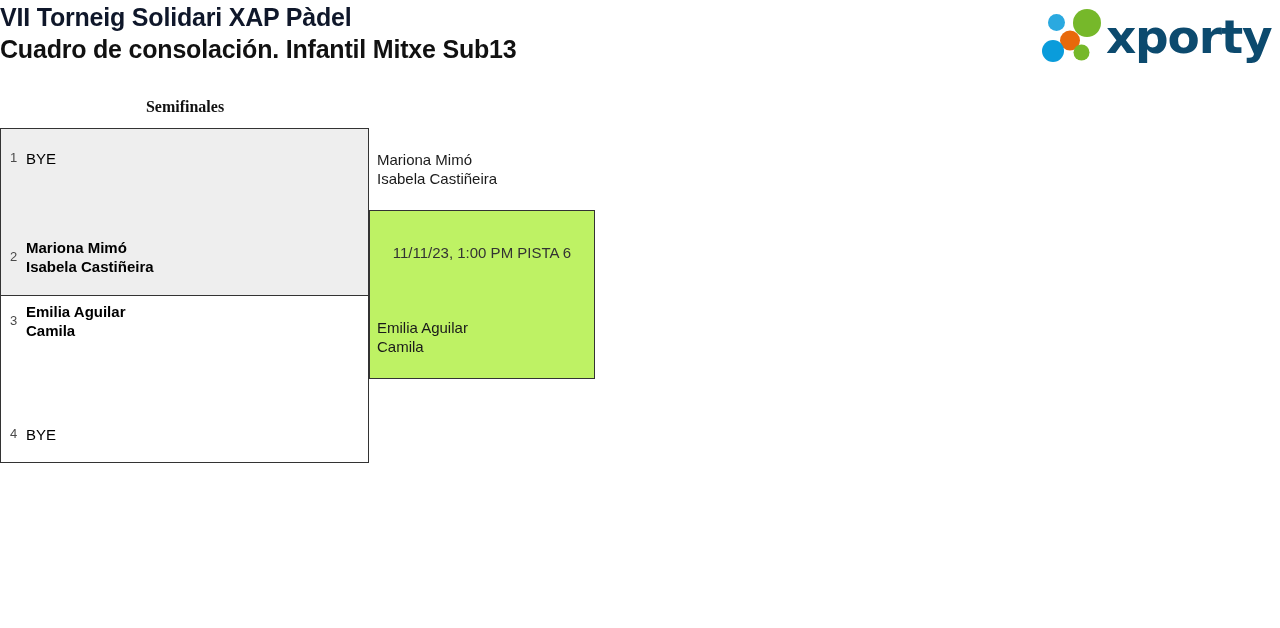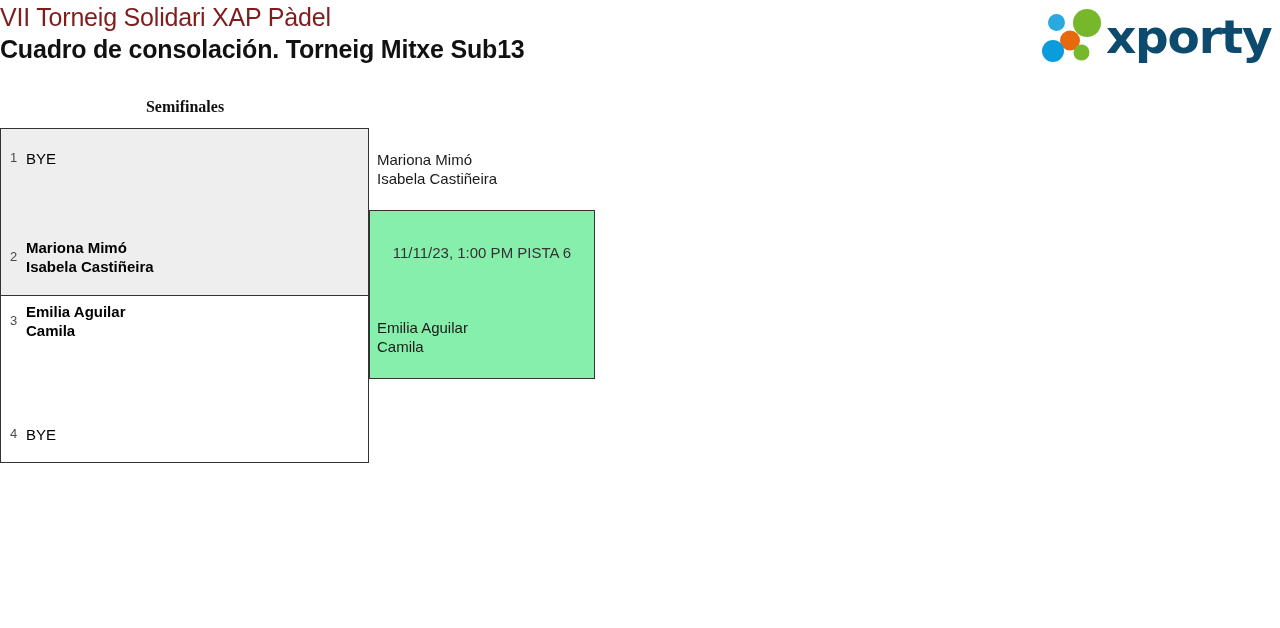--- a/index.html
+++ b/index.html
@@ -22,24 +22,24 @@
     left: 0;
     top: 0;
     width: 1280px;
     height: 80px;
   }
   #tournament-title {
     position: absolute;
     left: 0px;
     top: 2px;
     font-size: 25px;
-    font-weight: 400;
+    font-weight: 700;
     line-height: 30px;
     letter-spacing: -0.2px;
-    color: #7f1d1d;
+    color: #0f172a;
     white-space: nowrap;
   }
   #tournament-subtitle {
     position: absolute;
     left: 0px;
     top: 34px;
     font-size: 25px;
     font-weight: 600;
     line-height: 30px;
     letter-spacing: -0.2px;
@@ -159,21 +159,21 @@
 
   
   #final-block {
     position: absolute;
     left: 369px;
     top: 210px;
     width: 226px;
     height: 169px;
     border: 1px solid #333333;
     box-sizing: border-box;
-    background: #86efac;
+    background: #bef264;
   }
   #final-meta {
     position: absolute;
     left: 0;
     top: 32px;
     width: 100%;
     text-align: center;
     font-size: 15px;
     line-height: 19px;
     color: #333333;
@@ -196,21 +196,21 @@
     color: #1a1a1a;
     white-space: nowrap;
   }
   #final-top-names .nm, #final-bottom-names .nm { display: block; }
 </style>
 </head>
 <body>
 
 <div id="page-header">
   <div id="tournament-title">VII Torneig Solidari XAP Pàdel</div>
-  <div id="tournament-subtitle">Cuadro de consolación. Torneig Mitxe Sub13</div>
+  <div id="tournament-subtitle">Cuadro de consolación. Infantil Mitxe Sub13</div>
 
   <div id="brand-logo">
     <svg id="logo-mark" viewBox="0 0 70 58">
       <circle cx="16.5" cy="14.5" r="8.5" fill="#2aa9e0"></circle>
       <circle cx="47" cy="15" r="14" fill="#76b82a"></circle>
       <circle cx="30" cy="32.5" r="10" fill="#e8690b"></circle>
       <circle cx="13" cy="43" r="11" fill="#0a9cdb"></circle>
       <circle cx="41.5" cy="44.5" r="8" fill="#76b82a"></circle>
     </svg>
     <div id="logo-wordmark">xporty</div>

